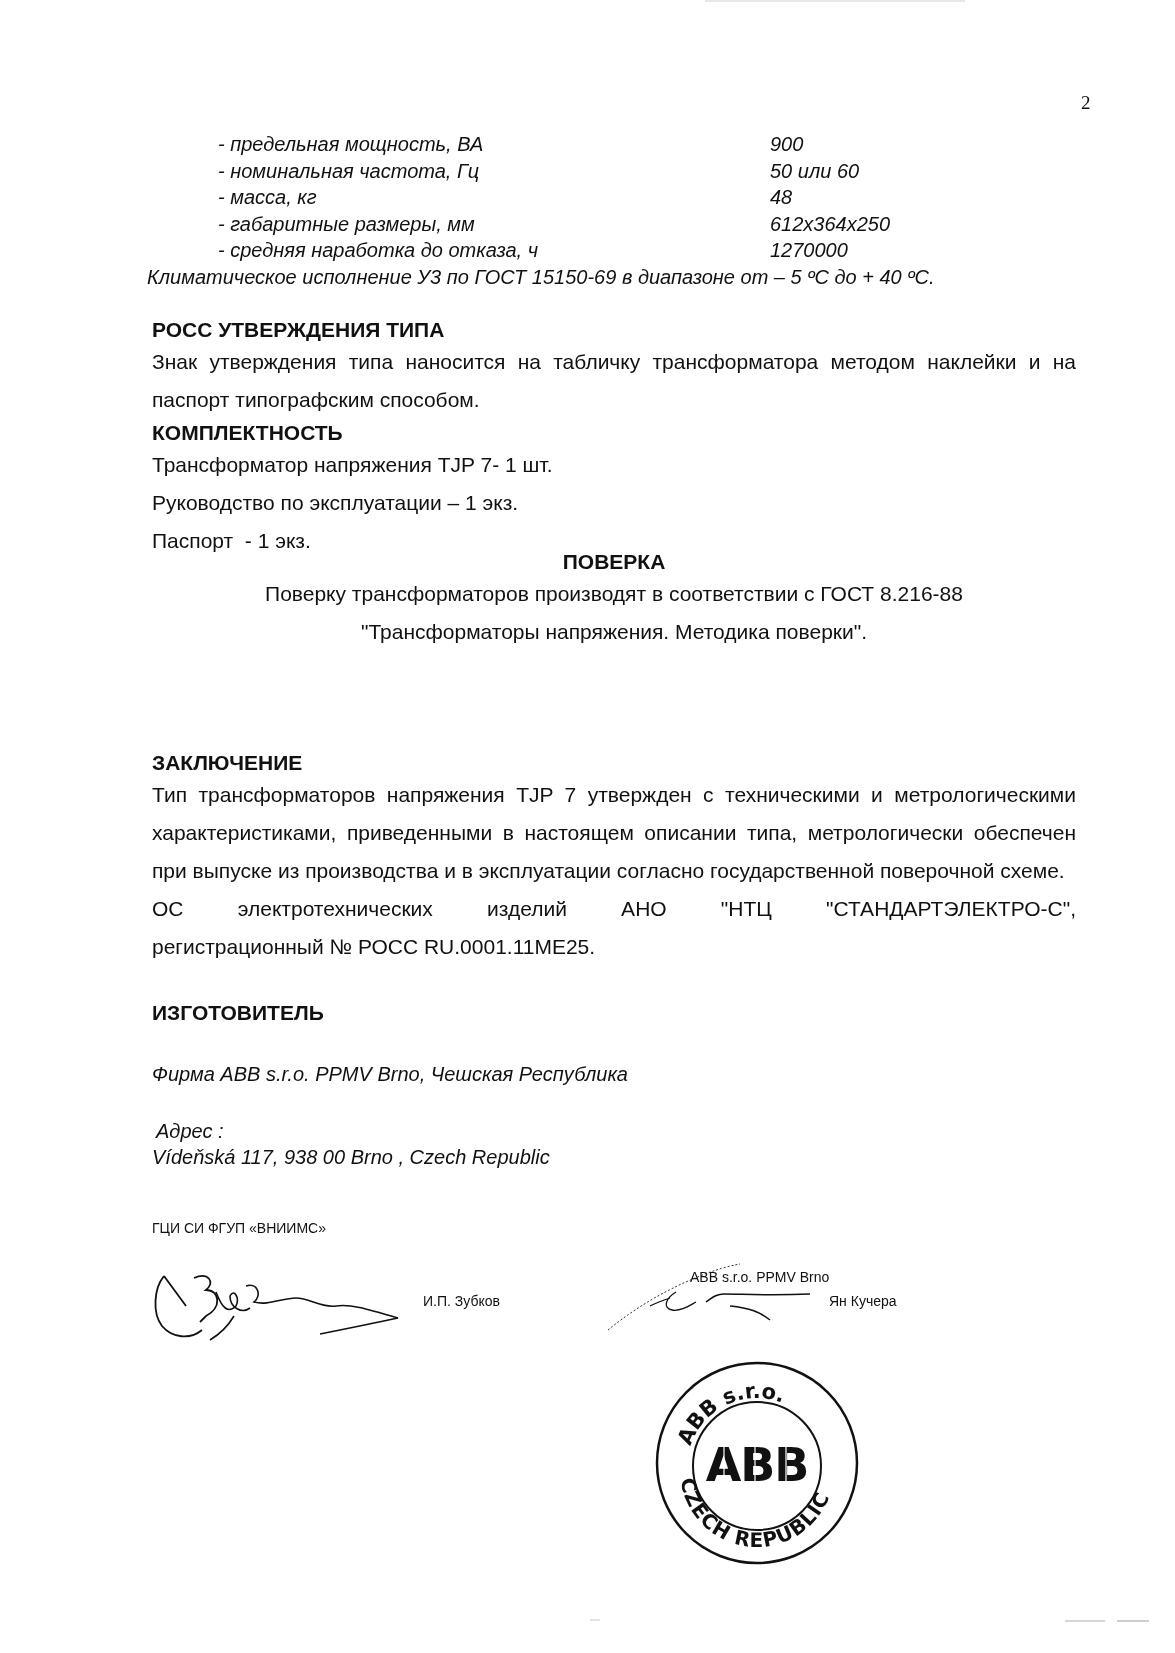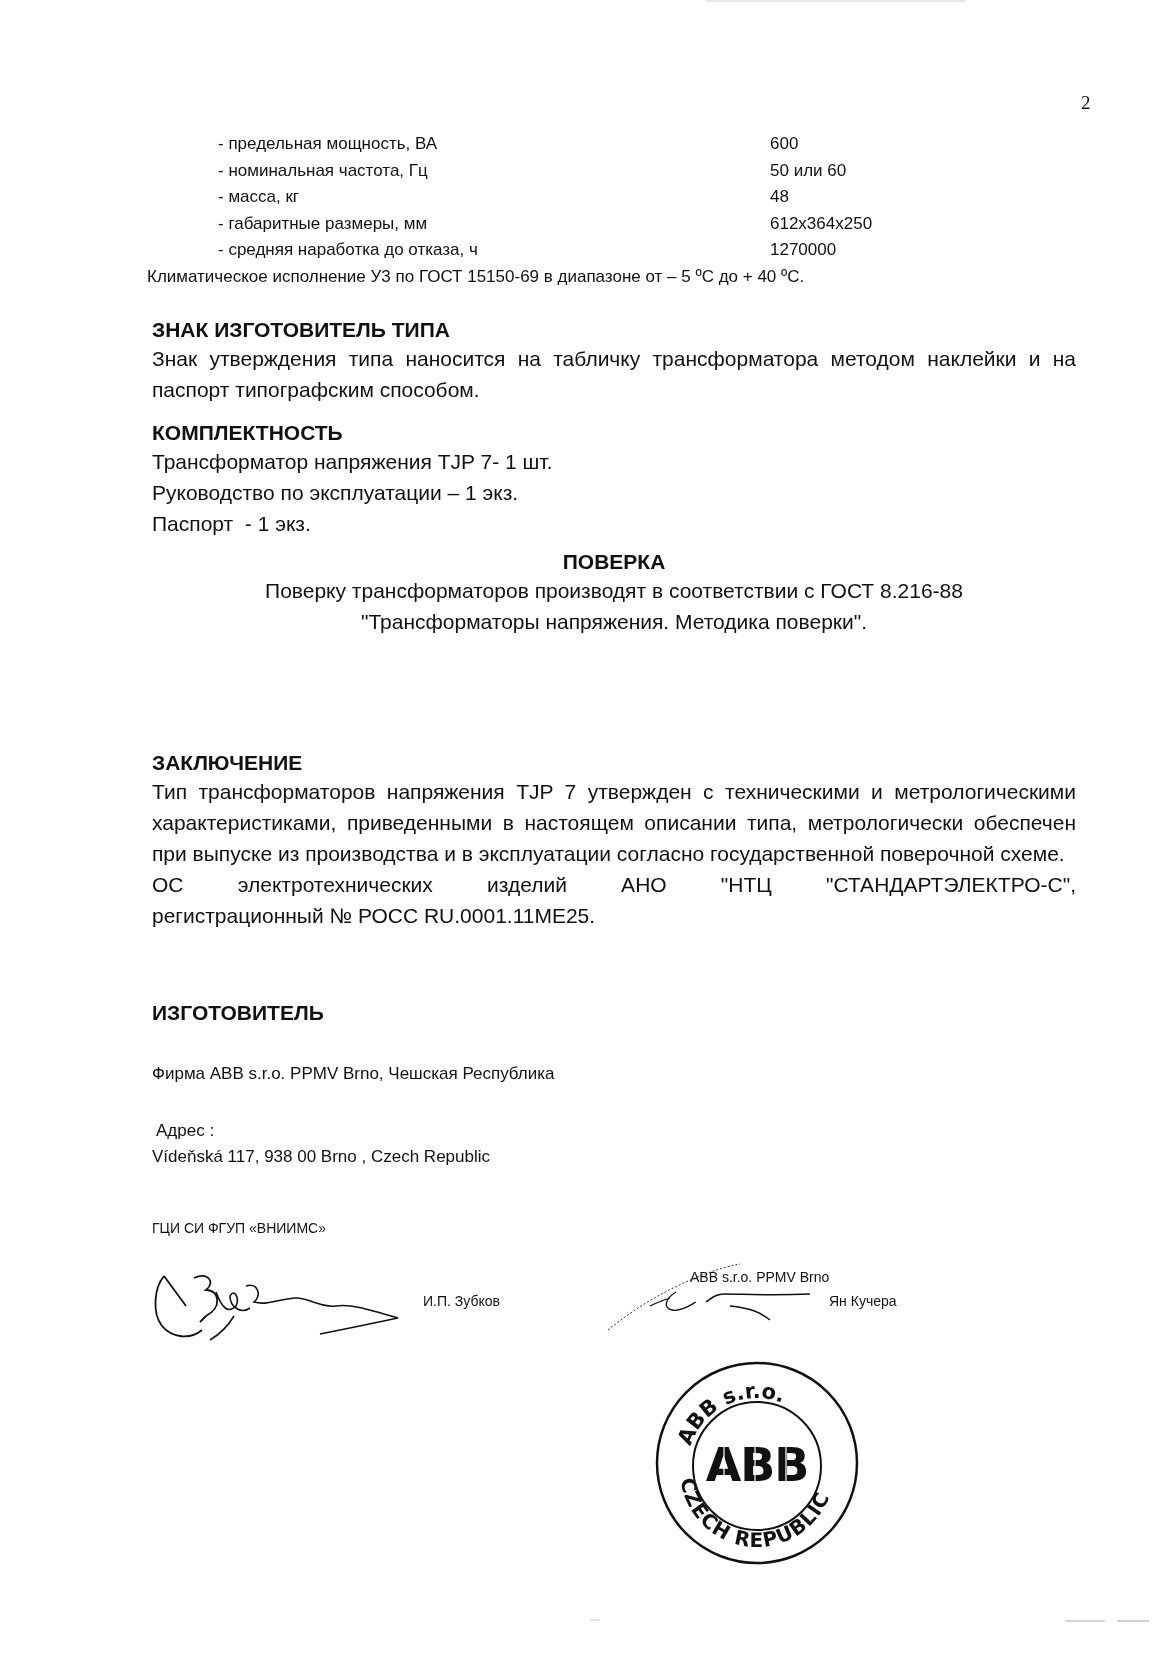--- a/index.html
+++ b/index.html
@@ -1,46 +1,46 @@
 <!DOCTYPE html>
 <html><head>
 <meta charset="utf-8">
 <style>
   html, body { margin: 0; padding: 0; background: #ffffff; }
   body { width: 1175px; height: 1653px; position: relative; overflow: hidden;
          font-family: "Liberation Sans", sans-serif; color: #111; }
   .page { position: absolute; left: 0; top: 0; width: 1175px; height: 1653px; }
   .pagenum { position: absolute; left: 1081px; top: 92px; font-family: "Liberation Serif", serif; font-size: 19px; }
-  .txt { font-size: 17px; line-height: 26.5px; }
+  .txt { font-size: 20px; line-height: 26.5px; font-style: italic; }
   .abs { position: absolute; }
   .spec { position: absolute; left: 218px; top: 131px; }
   .spec .row { position: relative; height: 26.5px; }
   .spec .lbl { position: absolute; left: 0; white-space: nowrap; }
   .spec .val { position: absolute; left: 552px; white-space: nowrap; }
   .body { position: absolute; left: 152px; width: 924px; }
   .h { font-weight: bold; font-size: 21px; line-height: 26px; margin: 0; }
-  .p { margin: 0; font-size: 21px; line-height: 31px; }
+  .p { margin: 0; font-size: 21px; line-height: 38px; }
   .just { text-align: justify; text-align-last: left; }
   .justfull { text-align: justify; text-align-last: justify; }
   .sigline { position: absolute; font-size: 14px; white-space: nowrap; }
   .artifact { position: absolute; background: #bbb; height: 2px; }
 </style>
 </head>
 <body>
 
 <div class="page">
 
   <div class="pagenum">2</div>
 
   <div class="artifact" style="left:705px;top:0;width:260px;opacity:.35"></div>
 
   <div class="spec txt">
     <div class="row">
       <span class="lbl">- предельная мощность, ВА</span>
-      <span class="val">600</span>
+      <span class="val">900</span>
     </div>
     <div class="row">
       <span class="lbl">- номинальная частота, Гц</span>
       <span class="val">50 или 60</span>
     </div>
     <div class="row">
       <span class="lbl">- масса, кг</span>
       <span class="val">48</span>
     </div>
     <div class="row">
@@ -49,21 +49,21 @@
     </div>
     <div class="row">
       <span class="lbl">- средняя наработка до отказа, ч</span>
       <span class="val">1270000</span>
     </div>
   </div>
 
   <div class="abs txt" style="left:147px;top:264px;white-space:nowrap;">Климатическое исполнение У3 по ГОСТ 15150-69 в диапазоне от – 5 ºС до + 40 ºС.</div>
 
   <div class="body" style="top:317px;">
-    <p class="h">ЗНАК ИЗГОТОВИТЕЛЬ ТИПА</p>
+    <p class="h">РОСС УТВЕРЖДЕНИЯ ТИПА</p>
     <p class="p just">Знак утверждения типа наносится на табличку трансформатора методом наклейки и на паспорт типографским способом.</p>
   </div>
 
   <div class="body" style="top:420px;">
     <p class="h">КОМПЛЕКТНОСТЬ</p>
     <p class="p">Трансформатор напряжения TJP 7- 1 шт.</p>
     <p class="p">Руководство по эксплуатации – 1 экз.</p>
     <p class="p" style="white-space:pre">Паспорт  - 1 экз.</p>
   </div>
 

